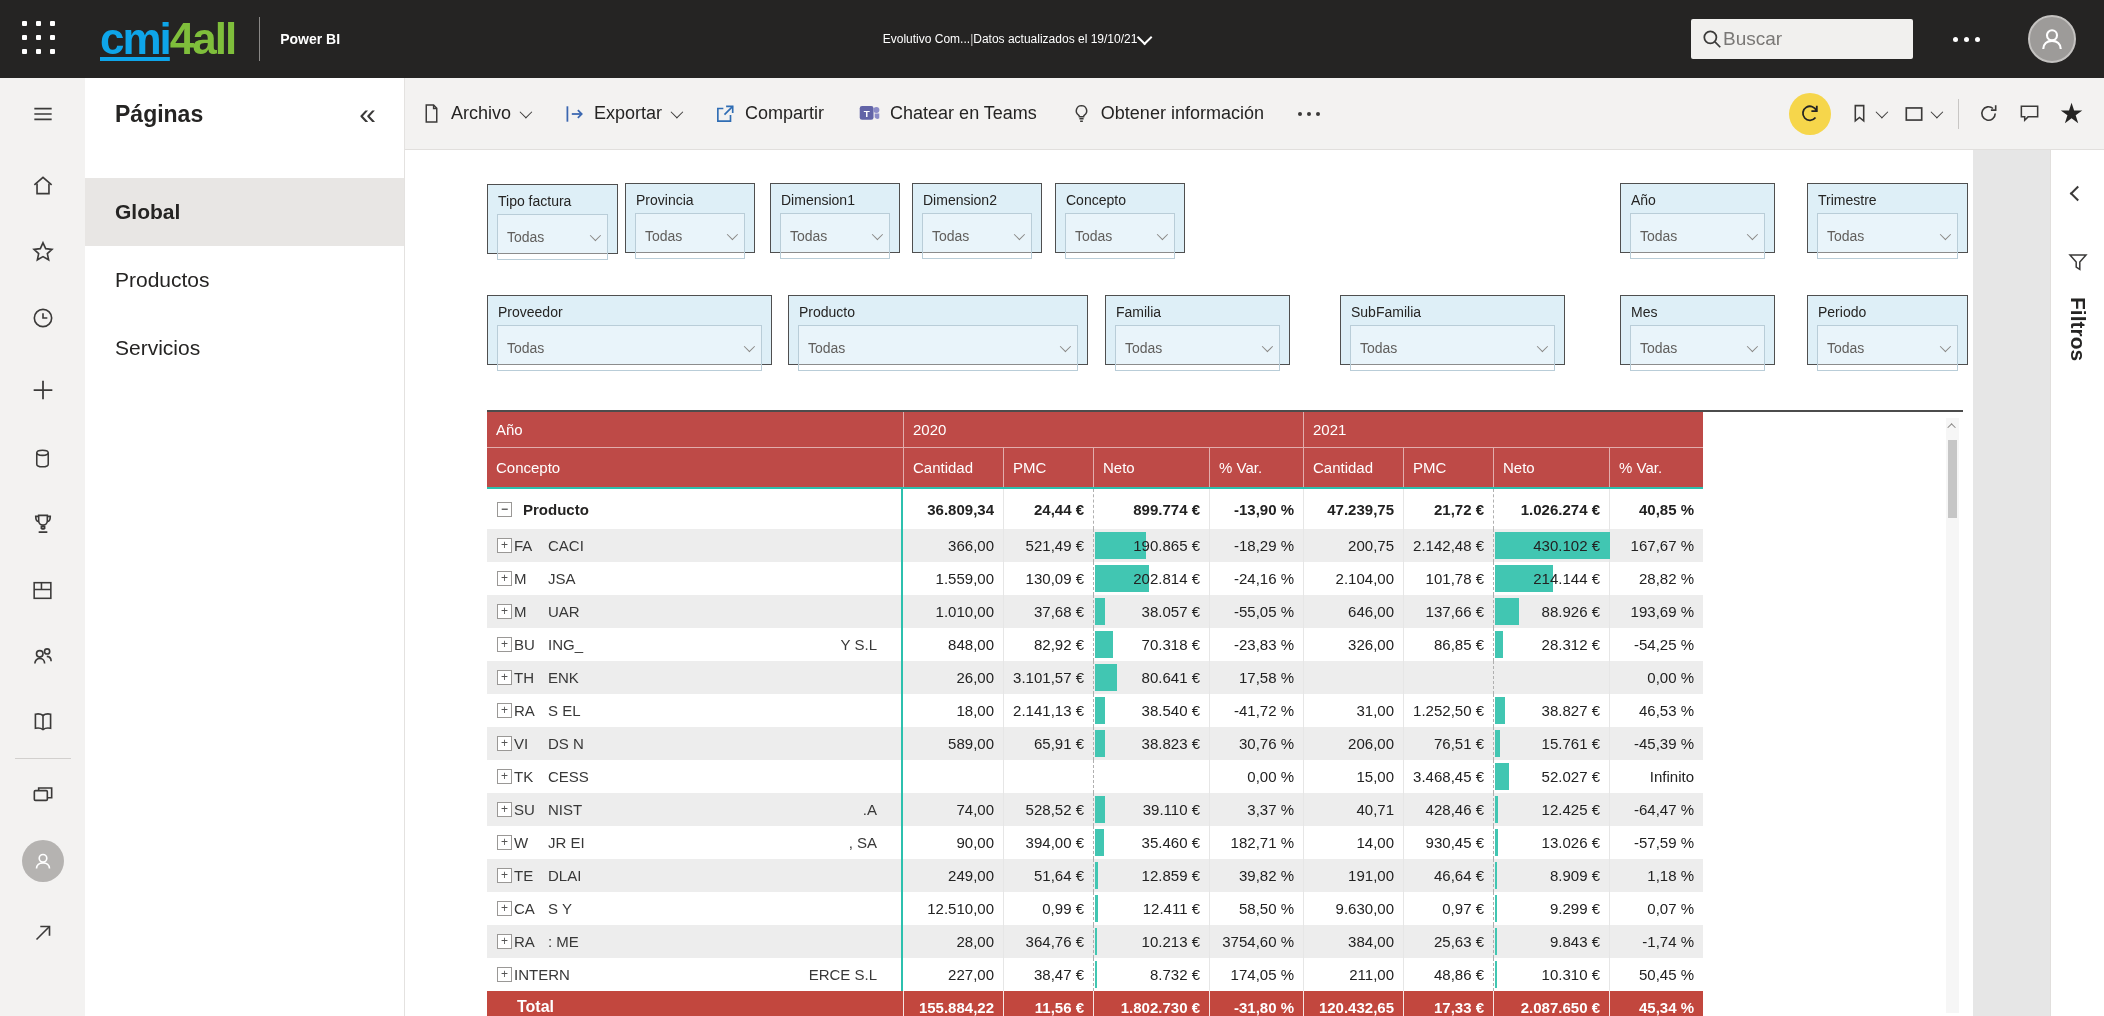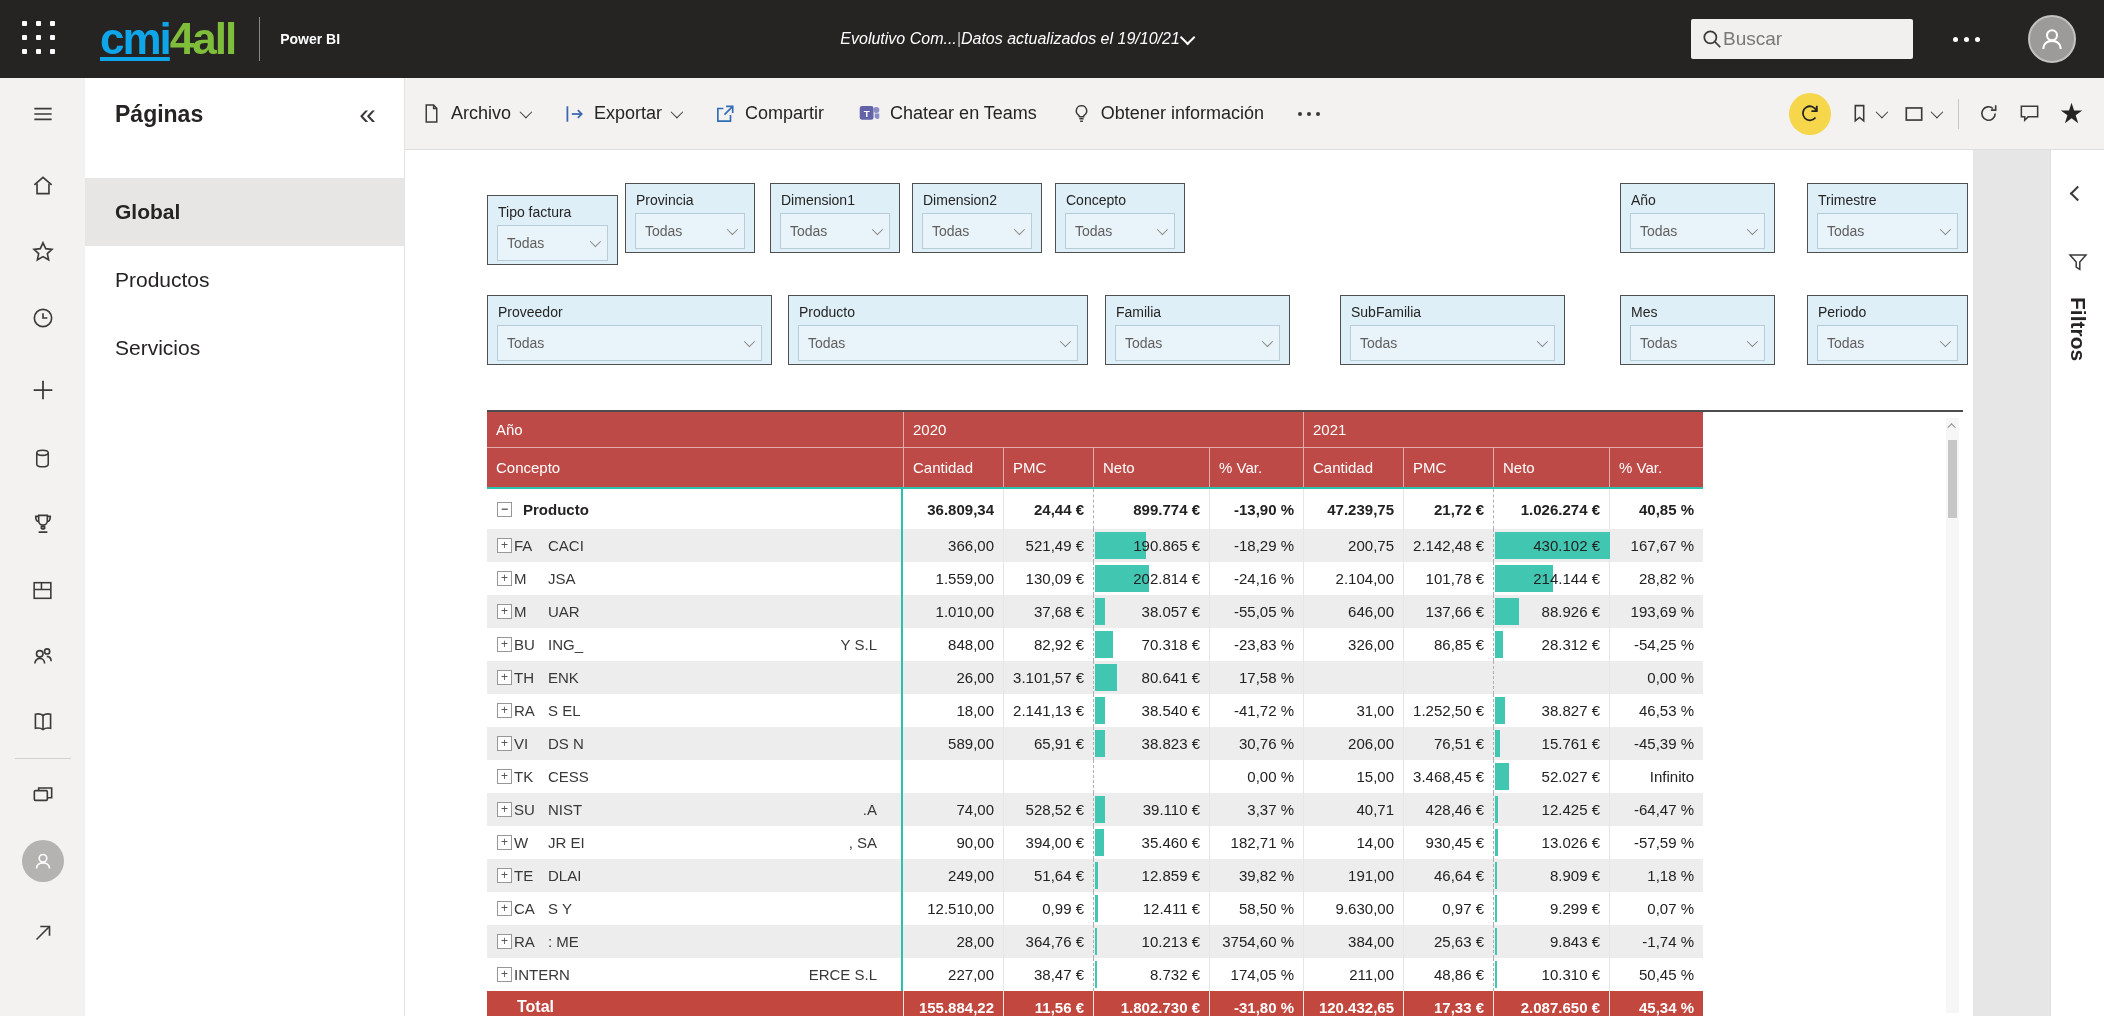--- a/index.html
+++ b/index.html
@@ -10,21 +10,21 @@
   
   .topbar { height:78px; background:#252423; display:flex; align-items:center; color:#fff; flex:none; }
   .waffle { width:44px; height:44px; margin-left:18px; display:grid; grid-template-columns:repeat(3,8px);
     grid-template-rows:repeat(3,8px); gap:6px; align-content:center; justify-content:center; cursor:pointer; }
   .waffle i { width:5px; height:5px; background:#fff; border-radius:1px; }
   .logo { display:flex; align-items:baseline; font-weight:800; font-size:44px; letter-spacing:-2px; margin-left:38px; }
   .logo .p1 { color:#0ea5e9;text-decoration:underline; }
   .logo .p2 { color:#7fbe3b; }
   .logo-div { width:1px; height:44px; background:#8a8886; margin:0 20px 0 24px; }
   .product { font-size:14px; font-weight:700; }
-  .tb-center { display:flex; align-items:center; gap:0; margin:0 auto; font-size:16px;font-style:italic; }
+  .tb-center { display:flex; align-items:center; gap:0; margin:0 auto; font-size:12px; }
   .tb-sep { color:#c8c6c4; font-weight:300; }
   .chev-w { width:11px; height:11px; border-right:2px solid #fff; border-bottom:2px solid #fff;
     transform:rotate(45deg) translateY(-3px); display:inline-block; }
   .searchbox { width:222px; height:40px; background:#f1f0ee; border-radius:2px; display:flex; align-items:center;
     padding:0 10px; margin-right:40px; }
   .searchbox input { border:none; outline:none; background:transparent; font-size:19px; color:#3b3a39; width:160px;
     font-family:"Liberation Sans", sans-serif; }
   .searchbox input::placeholder { color:#7a7876; }
   .tb-dots { display:flex; gap:6px; margin-right:48px; cursor:pointer; }
   .tb-dots i { width:5px; height:5px; border-radius:50%; background:#fff; }
@@ -77,21 +77,21 @@
   .fpane { width:54px; background:#fff; border-left:1px solid #e1dfdd; display:flex; flex-direction:column;
     align-items:center; flex:none; }
   .fpane .chev-l { width:11px; height:11px; border-left:2px solid #3b3a39; border-bottom:2px solid #3b3a39;
     transform:rotate(45deg); margin-top:38px; cursor:pointer; }
   .fpane svg { margin-top:52px; }
   .fpane-label { writing-mode:vertical-rl; font-size:21px; font-weight:700; color:#252423; margin-top:22px; }
 
   
   .fcard { position:absolute; height:70px; background:#deeff7; border:1px solid #4f4f4f; }
   .flabel { font-size:14px; color:#252423; padding:8px 10px 0 10px; white-space:nowrap; }
-  .fselect { margin:5px 9px 0 9px; height:36px; border:1px solid #b9cdd8; background:rgba(255,255,255,0.35);
+  .fselect { margin:5px 9px 0 9px; height:46px; border:1px solid #b9cdd8; background:rgba(255,255,255,0.35);
     display:flex; align-items:center; justify-content:space-between; padding:0 9px; cursor:pointer; }
   .fselect span { font-size:14px; color:#605e5c; }
   .chev-g { width:8px; height:8px; border-right:1.4px solid #8a8886; border-bottom:1.4px solid #8a8886;
     transform:rotate(45deg) translateY(-2px); }
 
   
   .visual { position:absolute; left:82px; top:260px; width:1476px; height:612px; border-top:2px solid #4c4c4c;
     background:#fff; }
   .tr { display:flex; width:1216px; }
   .td { display:flex; align-items:center; flex:none; }
@@ -363,21 +363,21 @@
                 <path d="M3.5 4.5h17v11h-10l-3.5 3.5v-3.5h-3.5z"></path>
               </svg>
           </div>
           <div class="star-fav">★</div>
         </div>
       </div>
 
       <div class="workarea">
         <div class="report-page">
 
-          <div class="fcard" style="left:82px;top:45px;width:131px">
+          <div class="fcard" style="left:82px;top:34px;width:131px">
             <div class="flabel">Tipo factura</div>
             <div class="fselect">
                 <span>Todas</span>
                 <i class="chev-g"></i>
               </div>
           </div>
           <div class="fcard" style="left:220px;top:33px;width:130px">
             <div class="flabel">Provincia</div>
             <div class="fselect">
                 <span>Todas</span>

